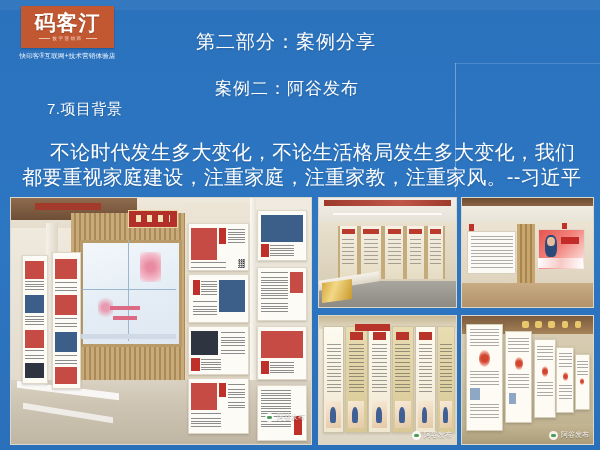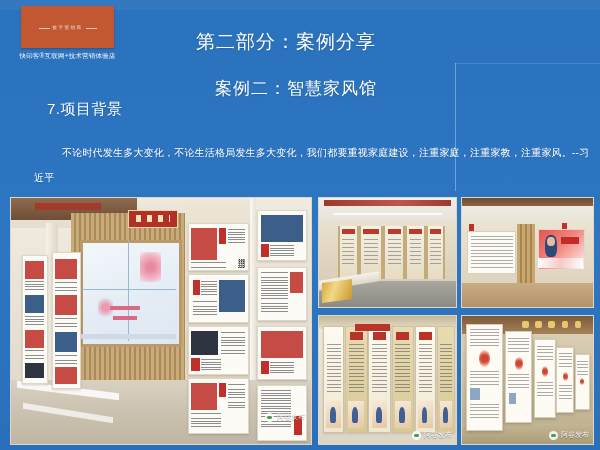--- a/index.html
+++ b/index.html
@@ -49,22 +49,22 @@
     color:#ffffff;font-size:17px;line-height:22px;letter-spacing:1px;white-space:nowrap;
     text-shadow:0 1px 2px rgba(0,0,0,.18);
   }
   .subhead{
     position:absolute;left:47px;top:99px;
     color:#ffffff;font-size:15px;line-height:20px;letter-spacing:.5px;white-space:nowrap;
     text-shadow:0 1px 2px rgba(0,0,0,.18);
   }
   .body-text{
     position:absolute;left:22px;top:140px;width:560px;
-    color:#ffffff;font-size:10px;line-height:25px;letter-spacing:.2px;
-    text-indent:28px;text-shadow:0 1px 2px rgba(0,0,0,.16);margin-left:12px;
+    color:#ffffff;font-size:20px;line-height:25px;letter-spacing:.2px;
+    text-indent:28px;text-shadow:0 1px 2px rgba(0,0,0,.16);
   }
 
   
   .photo{position:absolute;overflow:hidden;border:1px solid rgba(255,255,255,.30);background:#cfc6b4;}
   .p-main{left:10px;top:197px;width:300px;height:246px;}
   .p-tr1 {left:318px;top:197px;width:137px;height:109px;}
   .p-tr2 {left:461px;top:197px;width:131px;height:109px;}
   .p-br1 {left:318px;top:315px;width:137px;height:128px;}
   .p-br2 {left:461px;top:315px;width:131px;height:128px;}
   .ph{position:absolute;inset:0;}
@@ -163,27 +163,28 @@
 <body>
 
 <div class="slide">
 
   <div class="frame-band"></div>
   <div class="frame-top"></div>
   <div class="frame-line"></div>
 
   <div class="logo">
     <div class="logo-box">
+      <div class="logo-main">码客汀</div>
       <div class="logo-sub">数字营销商</div>
     </div>
     <div class="logo-tag">快印客®互联网+技术营销体验店</div>
   </div>
 
   <div class="title-1">第二部分：案例分享</div>
-  <div class="title-2">案例二：智慧家风馆</div>
+  <div class="title-2">案例二：阿谷发布</div>
   <div class="subhead">7.项目背景</div>
   <div class="body-text">不论时代发生多大变化，不论生活格局发生多大变化，我们都要重视家庭建设，注重家庭，注重家教，注重家风。--习近平</div>
 
   <div class="photo p-main">
     <div class="ph">
       <div class="r m-ceiling"></div>
       <div class="r m-ceil-dark"></div>
       <div class="r m-ceil-red"></div>
       <div class="r m-wall-l"></div>
       <div class="r m-wall-r"></div>

